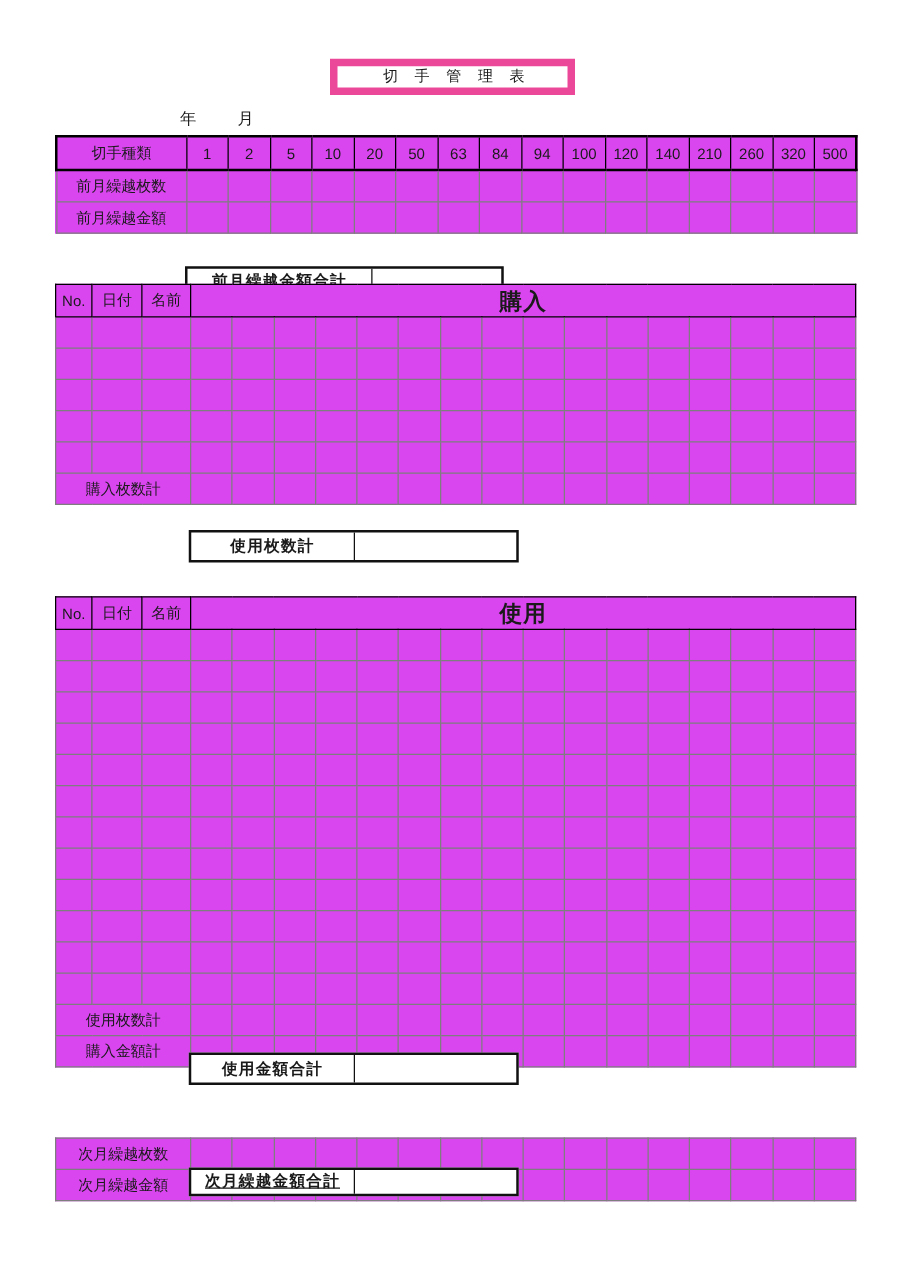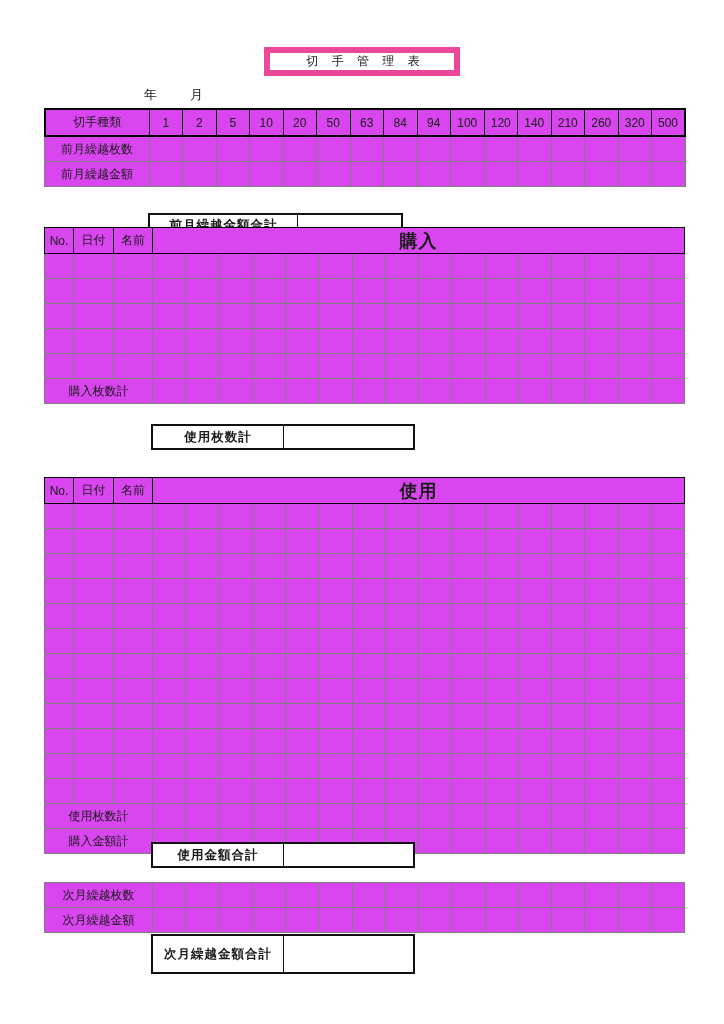--- a/index.html
+++ b/index.html
@@ -17,21 +17,21 @@
   
   .ym { position:absolute; left:44px; top:86px; height:18px; font-size:13px; }
   .ym .y { position:absolute; left:100px; top:0; }
   .ym .m { position:absolute; left:146px; top:0; }
 
   
   table { border-collapse:collapse; table-layout:fixed; position:absolute; left:44px; background:#d946ef; }
   .t1 { top:108px; width:640px; }
   .t2 { top:227px; width:640px; }
   .t3 { top:477px; width:640px; }
-  .t4 { top:882px; width:640px; }
+  .t4 { top:910px; width:640px; }
   td {
     border:1px solid #7e7e7e; height:24px; padding:0;
     text-align:center; vertical-align:middle; font-size:12px;
     overflow:hidden; white-space:nowrap;
   }
   col.cl   { width:104px; }  
   col.cd   { width:33.5px; } 
   col.cno  { width:29px; }
   col.cdate{ width:40px; }
   col.cname{ width:39px; }
@@ -59,21 +59,21 @@
     font-size:12.5px; font-weight:bold; letter-spacing:1px;
     border-right:1px solid #111; box-sizing:border-box; height:100%;
   }
   .sumbox .sv { flex:1; }
   .sb1 { left:148px; top:184px; width:255px; height:25px;margin-top:29px; }
   .sb1 .sl { width:148px; }
   .sb2 { left:151px; top:424px; width:264px; height:26px; }
   .sb2 .sl { width:131px; }
   .sb3 { left:151px; top:842px; width:264px; height:26px; }
   .sb3 .sl { width:131px; }
-  .sb4 { left:151px; top:934px; width:264px; height:40px; }
+  .sb4 { left:151px; top:934px; width:264px; height:23px;text-decoration:underline; }
   .sb4 .sl { width:131px; }
 </style>
 </head>
 <body>
 
 <div class="sheet">
 
   <div class="title-box">
     <span>切 手 管 理 表</span>
   </div>

